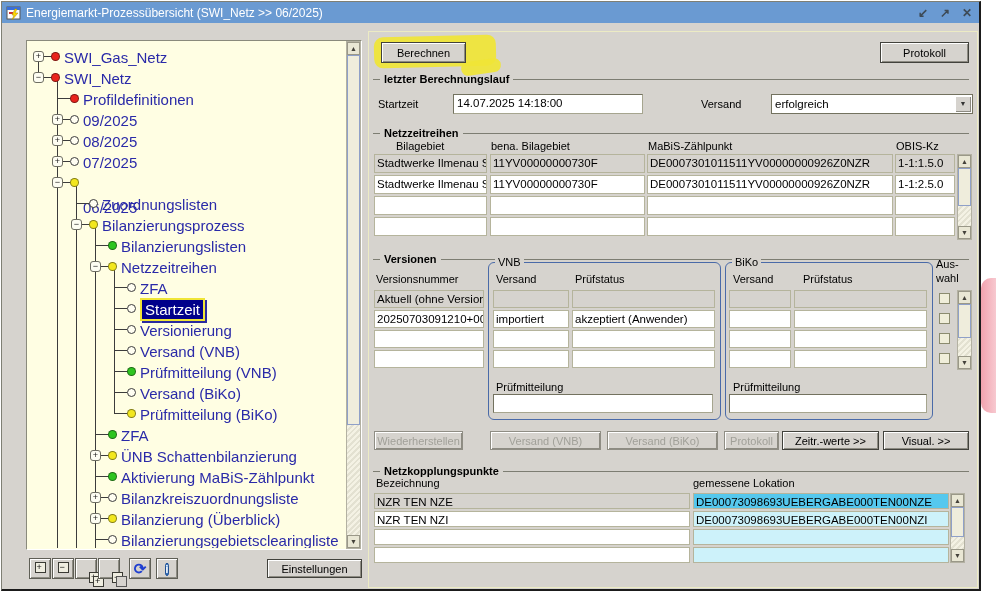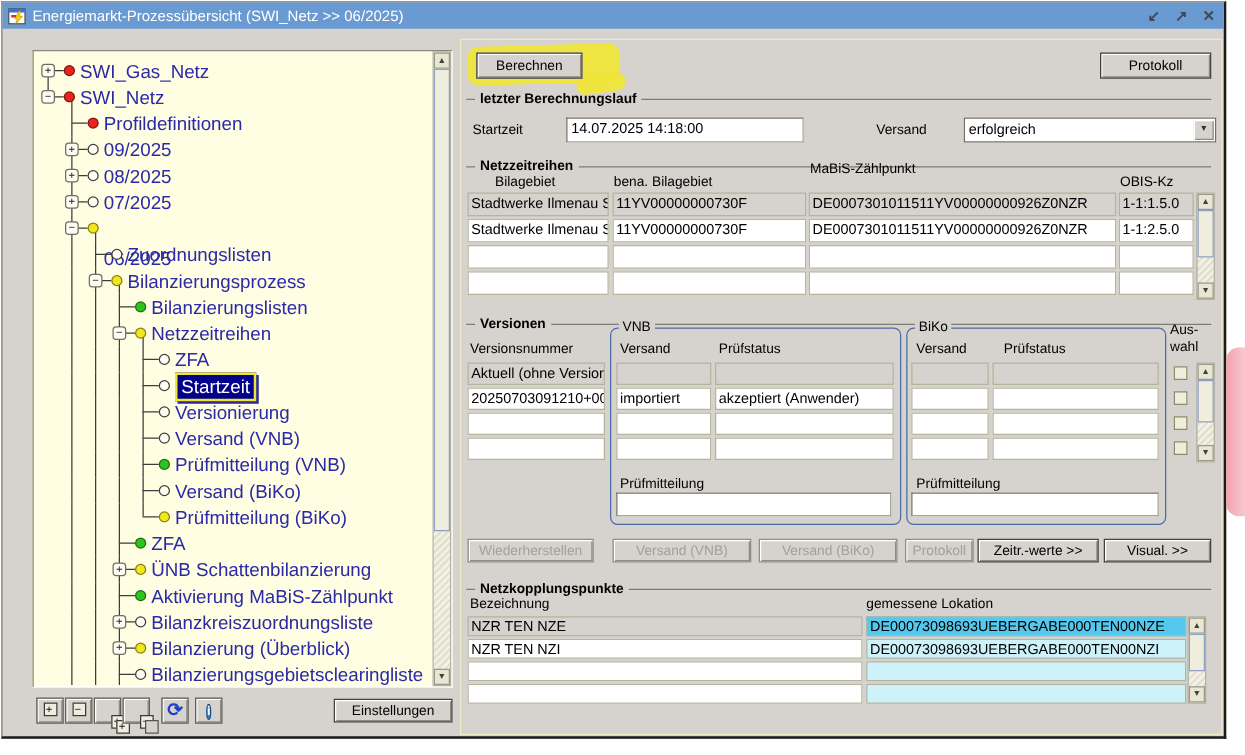--- a/index.html
+++ b/index.html
@@ -383,21 +383,21 @@
       <span class="dd-btn">▼</span>
     </div>
 
     <div class="grp-hdr" style="top:95px;">
       <span class="dash"></span>
         <b>Netzzeitreihen</b>
         <span class="line"></span>
     </div>
     <span class="lbl" style="left:7px; top:108px;margin-left:20px;">Bilagebiet</span>
     <span class="lbl" style="left:122px; top:108px;">bena. Bilagebiet</span>
-    <span class="lbl" style="left:279px; top:97px;">MaBiS-Zählpunkt</span>
+    <span class="lbl" style="left:279px; top:108px;">MaBiS-Zählpunkt</span>
     <span class="lbl" style="left:527px; top:108px;">OBIS-Kz</span>
     <div id="nzr-rows">
         <div class="cell ro" style="left: 5px; top: 122px; width: 113px; height: 19px;">Stadtwerke Ilmenau St</div>
         <div class="cell ro" style="left: 121px; top: 122px; width: 155px; height: 19px;">11YV00000000730F</div>
         <div class="cell ro" style="left: 278px; top: 122px; width: 246px; height: 19px;">DE0007301011511YV00000000926Z0NZR</div>
         <div class="cell ro" style="left: 526px; top: 122px; width: 60px; height: 19px;">1-1:1.5.0</div>
         <div class="cell" style="left: 5px; top: 143px; width: 113px; height: 19px;">Stadtwerke Ilmenau St</div>
         <div class="cell" style="left: 121px; top: 143px; width: 155px; height: 19px;">11YV00000000730F</div>
         <div class="cell" style="left: 278px; top: 143px; width: 246px; height: 19px;">DE0007301011511YV00000000926Z0NZR</div>
         <div class="cell" style="left: 526px; top: 143px; width: 60px; height: 19px;">1-1:2.5.0</div>
@@ -454,21 +454,21 @@
         <div class="cell" style="left: 425px; top: 318px; width: 133px; height: 18px;"></div>
         <div class="chk" style="left: 570px; top: 321px;"></div>
       </div>
 
     <span class="lbl" style="left:127px; top:349px;">Prüfmitteilung</span>
     <div class="field" style="left:124px; top:362px; width:220px; height:19px;"></div>
     <span class="lbl" style="left:364px; top:349px;">Prüfmitteilung</span>
     <div class="field" style="left:360px; top:362px; width:198px; height:19px;"></div>
 
     <div id="action-row">
-        <button class="btn disabled" style="left: 5px; top: 399px; width: 101px; height: 19px;">Wiederherstellen</button>
+        <button class="btn disabled" style="left: 5px; top: 399px; width: 89px; height: 19px;">Wiederherstellen</button>
         <button class="btn disabled" style="left: 121px; top: 399px; width: 111px; height: 19px;">Versand (VNB)</button>
         <button class="btn disabled" style="left: 238px; top: 399px; width: 111px; height: 19px;">Versand (BiKo)</button>
         <button class="btn disabled" style="left: 355px; top: 399px; width: 55px; height: 19px;">Protokoll</button>
         <button class="btn" style="left: 413px; top: 399px; width: 97px; height: 19px;">Zeitr.-werte &gt;&gt;</button>
         <button class="btn" style="left: 514px; top: 399px; width: 86px; height: 19px;">Visual. &gt;&gt;</button>
       </div>
 
     <div class="grp-hdr" style="top:433px;">
       <span class="dash"></span>
         <b>Netzkopplungspunkte</b>

